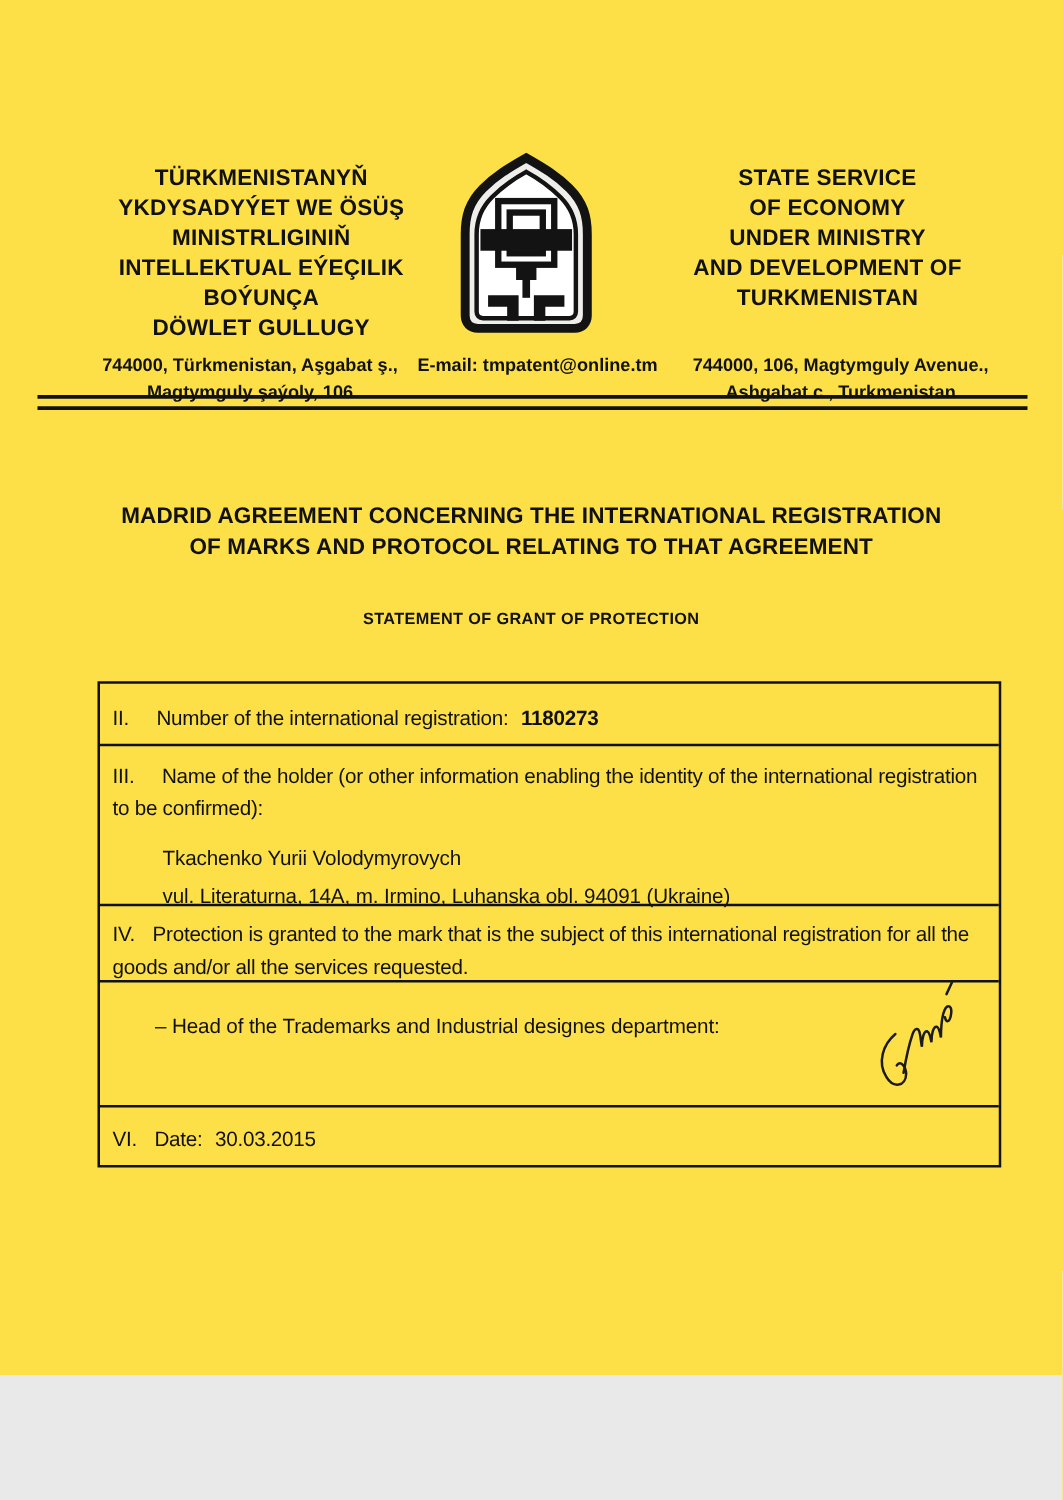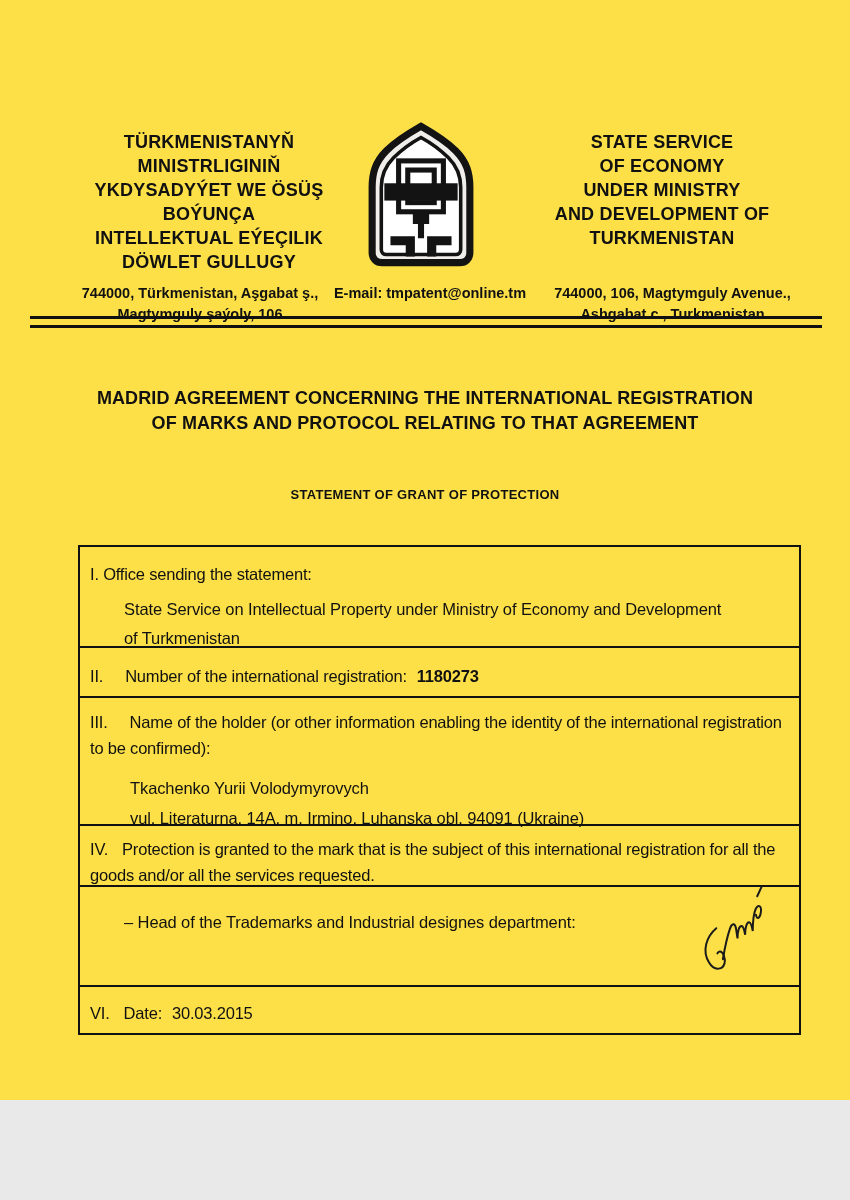--- a/index.html
+++ b/index.html
@@ -33,21 +33,21 @@
   .addr-left  { left:40px;  width:320px; }
   .addr-email { left:320px; width:220px; text-align:center; }
   .addr-right { left:525px; width:295px; }
 
   .rule { position:absolute; left:30px; width:792px; height:3px; background:#111; }
   .rule-1 { top:316px; }
   .rule-2 { top:325px; }
 
   
   .doc-title {
-    position:absolute; top:386px; left:0; width:100%;
+    position:absolute; top:400px; left:0; width:100%;
     text-align:center; font-weight:bold; font-size:18px; line-height:25px;
     letter-spacing:0.1px;
   }
   .doc-subtitle {
     position:absolute; top:487px; left:0; width:100%;
     text-align:center; font-weight:bold; font-size:13px; letter-spacing:0.3px;
   }
 
   
   .stmt-table {
@@ -81,24 +81,24 @@
 
   .sig-line2 { padding-left:34px; margin-top:8px; letter-spacing:-0.1px; }
 </style>
 </head>
 <body>
 
 <div class="page">
 
   <div class="org org-left">
     <div>TÜRKMENISTANYŇ</div>
+    <div>YKDYSADYÝET WE ÖSÜŞ</div>
     <div>MINISTRLIGINIŇ</div>
-    <div>YKDYSADYÝET WE ÖSÜŞ</div>
+    <div>INTELLEKTUAL EÝEÇILIK</div>
     <div>BOÝUNÇA</div>
-    <div>INTELLEKTUAL EÝEÇILIK</div>
     <div>DÖWLET GULLUGY</div>
   </div>
 
   <div class="emblem">
     <svg viewBox="0 0 112 145" width="114" height="148" xmlns="http://www.w3.org/2000/svg">
 
       <path d="M56 4 C 42 12, 32 18, 22 28 C 11 39, 8 50, 8 64 L 8 128 C 8 134, 12 138, 18 138 L 94 138 C 100 138, 104 134, 104 128 L 104 64 C 104 50, 101 39, 90 28 C 80 18, 70 12, 56 4 Z" fill="#f0eeea" stroke="#131313" stroke-width="7"></path>
 
       <path d="M56 15 C 45 21, 37 27, 29 35 C 20 44, 17 53, 17 64 L 17 125 C 17 128, 19 130, 22 130 L 90 130 C 93 130, 95 128, 95 125 L 95 64 C 95 53, 92 44, 83 35 C 75 27, 67 21, 56 15 Z" fill="#ffffff" stroke="#131313" stroke-width="3.5"></path>
 
@@ -139,25 +139,20 @@
   <div class="rule rule-2"></div>
 
   <div class="doc-title">
     <div>MADRID AGREEMENT CONCERNING THE INTERNATIONAL REGISTRATION</div>
     <div>OF MARKS AND PROTOCOL RELATING TO THAT AGREEMENT</div>
   </div>
   <div class="doc-subtitle">STATEMENT OF GRANT OF PROTECTION</div>
 
   <div class="stmt-table">
 
-    <div class="stmt-row row-office">
-      <div class="para">I. Office sending the statement:</div>
-      <div class="indent-1">State Service on Intellectual Property under Ministry of Economy and Development</div>
-      <div class="indent-1" style="margin-top:2px;">of Turkmenistan</div>
-    </div>
 
     <div class="stmt-row row-reg">
       <div class="para">
         <span class="numeral gap-lg">II.</span><span class="gap-sm">Number of the international registration:</span><span class="bold">1180273</span>
       </div>
     </div>
 
     <div class="stmt-row row-holder">
       <div class="para">
         <span class="numeral gap-lg">III.</span><span>Name of the holder (or other information enabling the identity of the international registration to be confirmed):</span>

